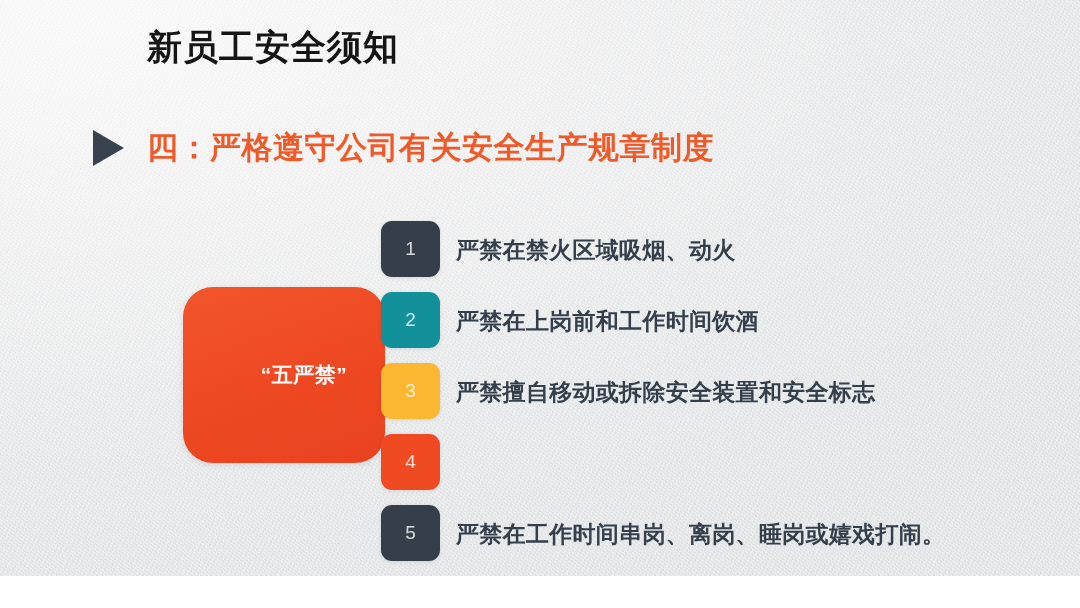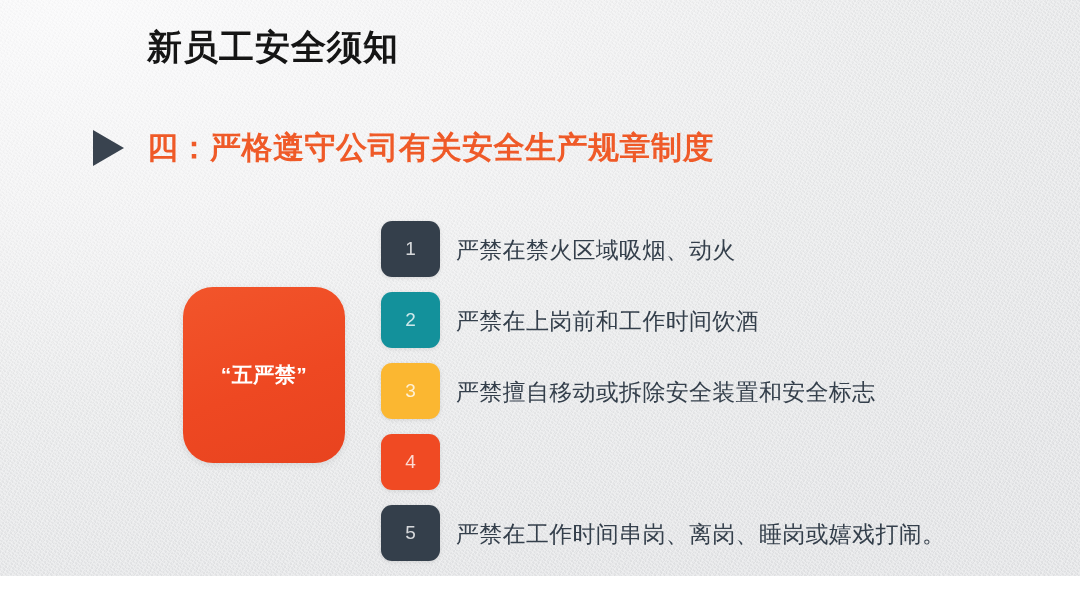--- a/index.html
+++ b/index.html
@@ -78,20 +78,21 @@
     left: 183px;
     top: 287px;
     width: 162px;
     height: 176px;
     background: linear-gradient(160deg, #f2552b 0%, #ee4822 55%, #e8431f 100%);
     border-radius: 30px;
     display: flex;
     align-items: center;
     justify-content: center;
     box-shadow: 0 2px 7px rgba(0,0,0,.09);
+    padding-left: 40px;
   }
   #callout-label {
     color: #ffffff;
     font-size: 21px;
     font-weight: bold;
     letter-spacing: .5px;
     white-space: nowrap;
   }
 
   
@@ -117,21 +118,21 @@
     display: flex;
     align-items: center;
     justify-content: center;
     font-size: 19px;
     color: rgba(255,255,255,.80);
     font-weight: normal;
     box-shadow: 0 1px 4px rgba(0,0,0,.10);
   }
   .rule-text {
     font-size: 23px;
-    font-weight: normal;
+    font-weight: bold;
     color: #343f4b;
     letter-spacing: .3px;
     white-space: nowrap;
     position: relative;
     top: 1px;
   }
 
   
   #watermark {
     position: absolute;

